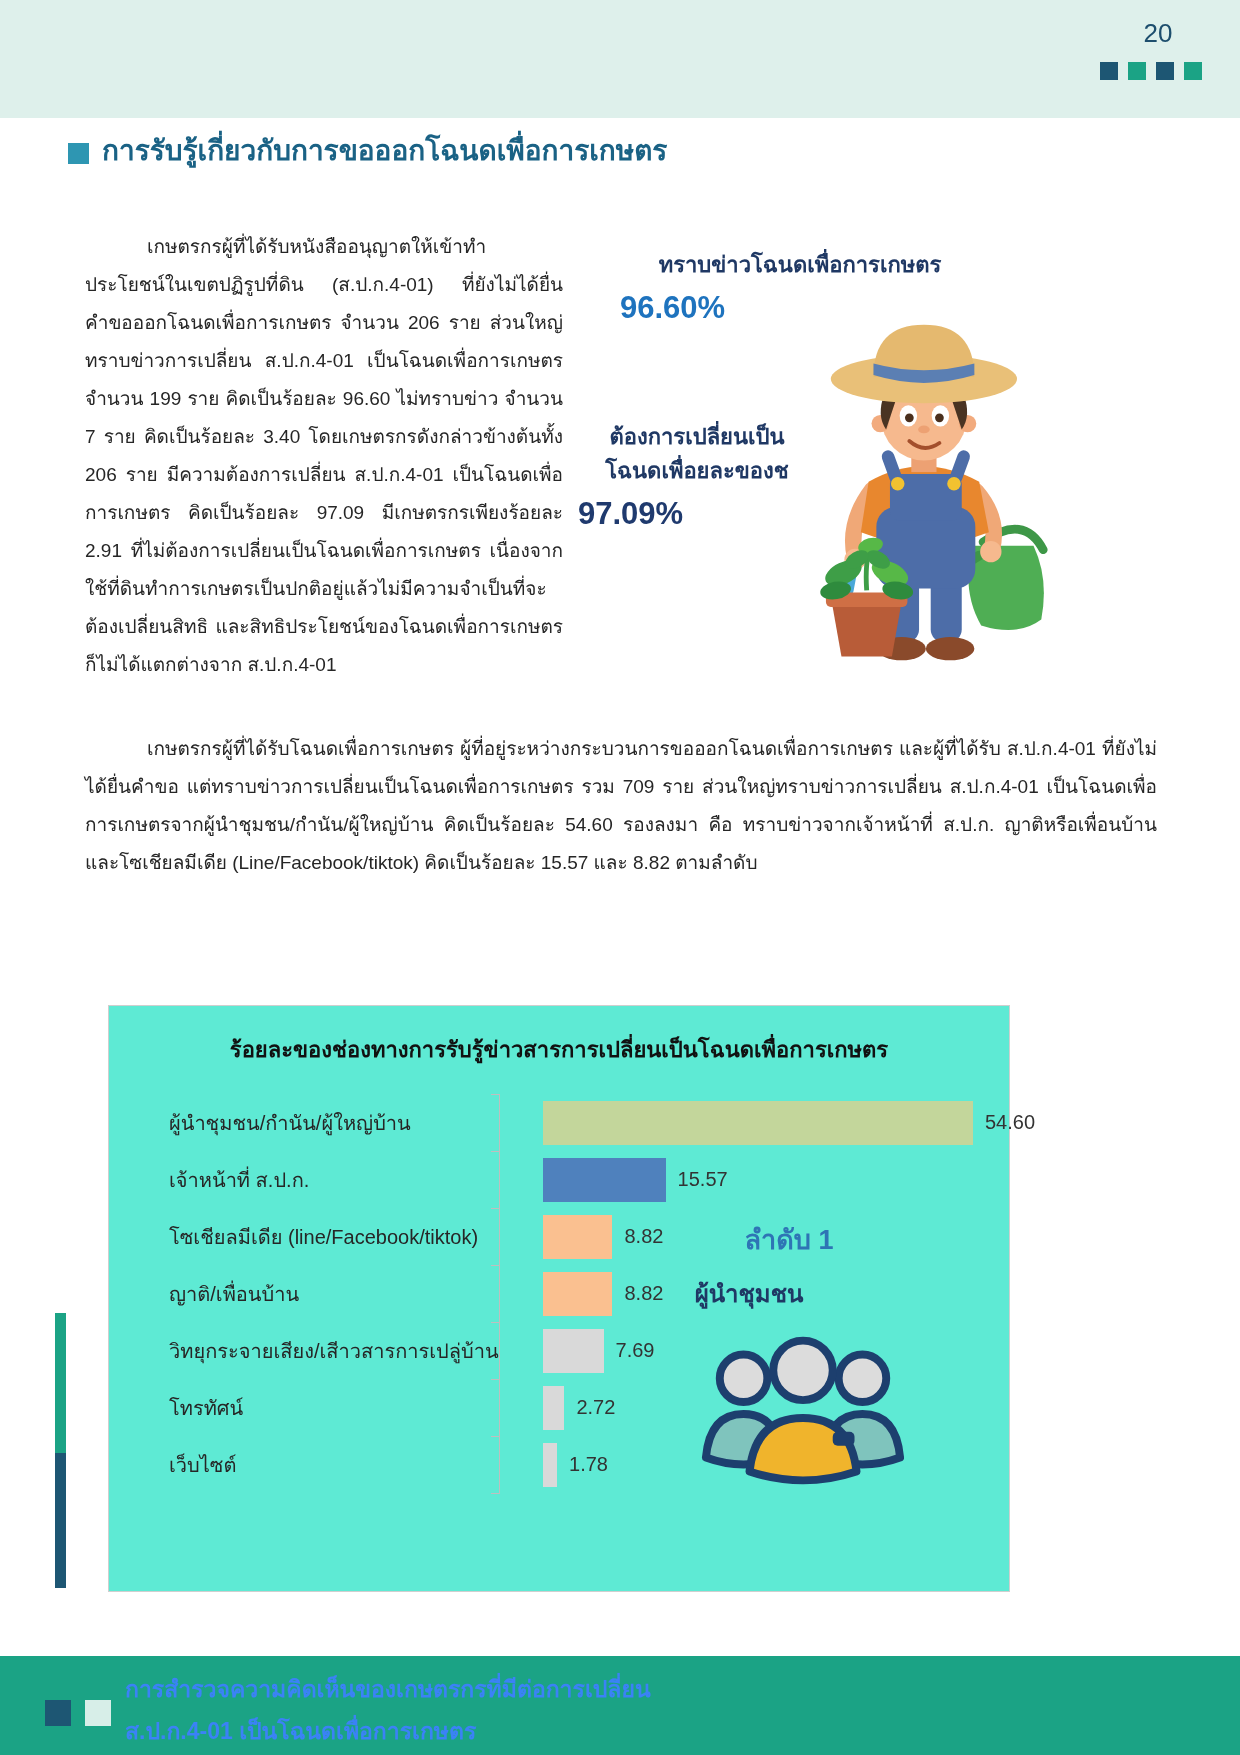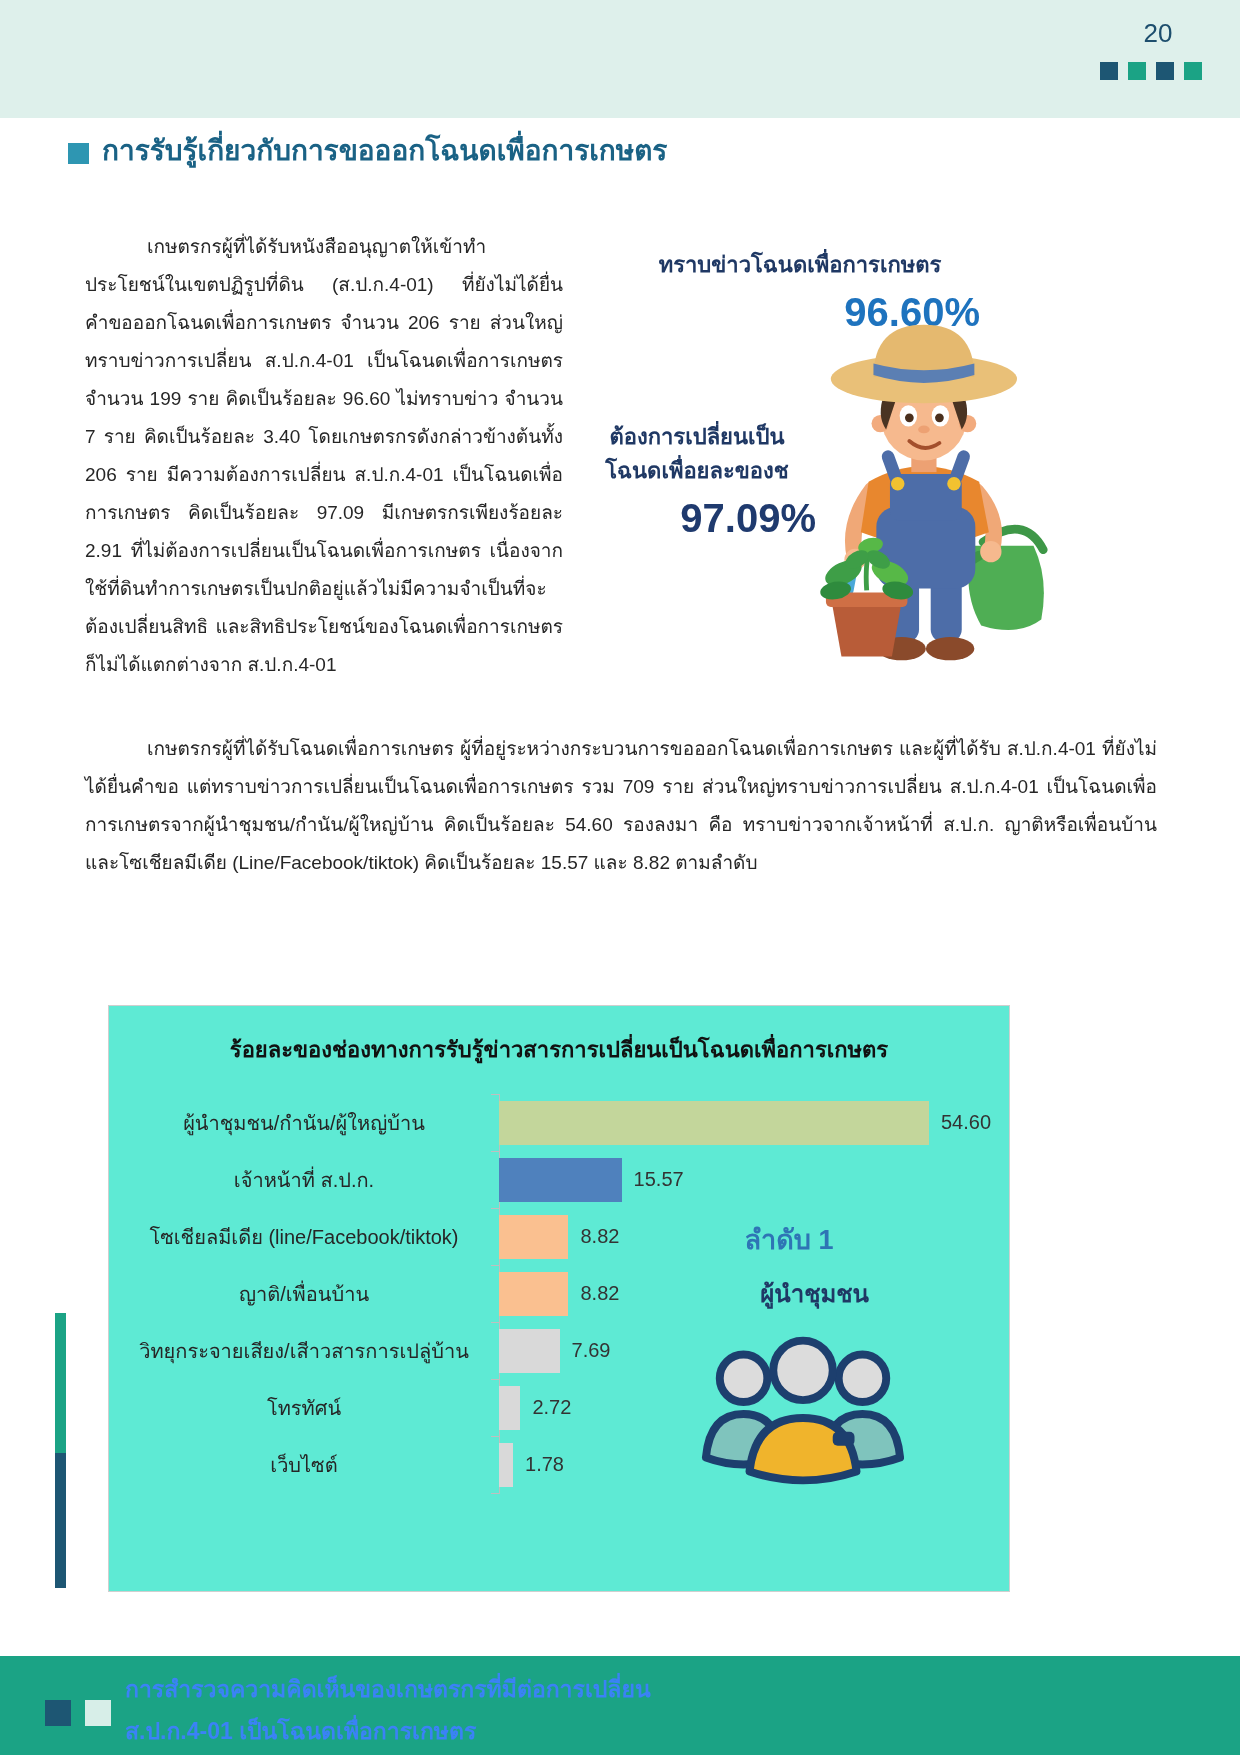--- a/index.html
+++ b/index.html
@@ -16,41 +16,41 @@
   .heading-bullet{position:absolute;left:68px;top:143px;width:21px;height:21px;background:#2e96b2;}
   .section-title{position:absolute;left:102px;top:128px;width:900px;font-size:28px;font-weight:bold;
                  color:#1a6285;}
   
   .para{position:absolute;font-size:19px;line-height:38px;text-align:justify;color:#262626;
         text-indent:62px;margin-top:30px;}
   .para1{left:85px;top:198px;width:478px;}
   .para2{left:85px;top:700px;width:1072px;}
   
   .stat-label{position:absolute;font-size:22px;font-weight:bold;color:#1f3864;text-align:center;line-height:34px;}
-  .stat-value{position:absolute;font-size:40px;font-weight:bold;text-align:right;}
+  .stat-value{position:absolute;font-size:31px;font-weight:bold;text-align:left;}
   .known-label{left:620px;top:248px;width:360px;}
   .known-value{left:620px;top:290px;width:360px;color:#1e73be;}
   .want-label{left:578px;top:420px;width:238px;}
   .want-value{left:578px;top:496px;width:238px;color:#1f3a6e;}
   .farmer{position:absolute;left:772px;top:282px;width:298px;height:388px;}
   
   .chart-box{position:absolute;left:108px;top:1005px;width:900px;height:585px;background:#5eead4;
              border:1px solid #cfcfcf;}
   .chart-title{position:absolute;left:0;top:26px;width:100%;text-align:center;font-size:22px;
                font-weight:bold;color:#111;}
   #chart-rows{position:absolute;left:16px;top:88px;}
   .chart-row{display:flex;align-items:center;height:57px;}
-  .chart-row-label{flex:0 0 358px;text-align:center;padding-right:16px;font-size:20px;color:#262626;white-space:nowrap;}
+  .chart-row-label{flex:0 0 358px;text-align:left;padding-right:16px;font-size:20px;color:#262626;white-space:nowrap;margin-left:44px;}
   .chart-bar{height:44px;flex:0 0 auto;}
   .chart-row-value{margin-left:12px;font-size:20px;color:#333;}
   #chart-axis{position:absolute;left:390px;top:88px;height:399px;border-left:1px solid #bfbfbf;}
   #chart-axis .tick{position:absolute;left:-9px;width:9px;height:1px;background:#bfbfbf;}
   .annotation-rank{position:absolute;left:560px;top:212px;width:240px;text-align:center;
                    font-size:27px;font-weight:bold;color:#2e74b5;}
-  .annotation-label{position:absolute;left:520px;top:268px;width:240px;text-align:right;
+  .annotation-label{position:absolute;left:520px;top:268px;width:240px;text-align:center;
                     font-size:24px;font-weight:bold;color:#1f3864;}
   .people-icon{position:absolute;left:585px;top:298px;width:218px;height:214px;}
   
   .accent-teal{position:absolute;left:55px;top:1313px;width:11px;height:140px;background:#1ba385;}
   .accent-navy{position:absolute;left:55px;top:1453px;width:11px;height:135px;background:#1d5673;}
   
   .footer-band{position:absolute;left:0;top:1656px;width:1240px;height:99px;background:#1ba385;}
   .footer-squares{position:absolute;left:45px;top:1700px;display:flex;gap:14px;}
   .footer-squares .sq{width:26px;height:26px;}
   .footer-text{position:absolute;left:125px;top:1668px;width:600px;color:#3b82f6;

